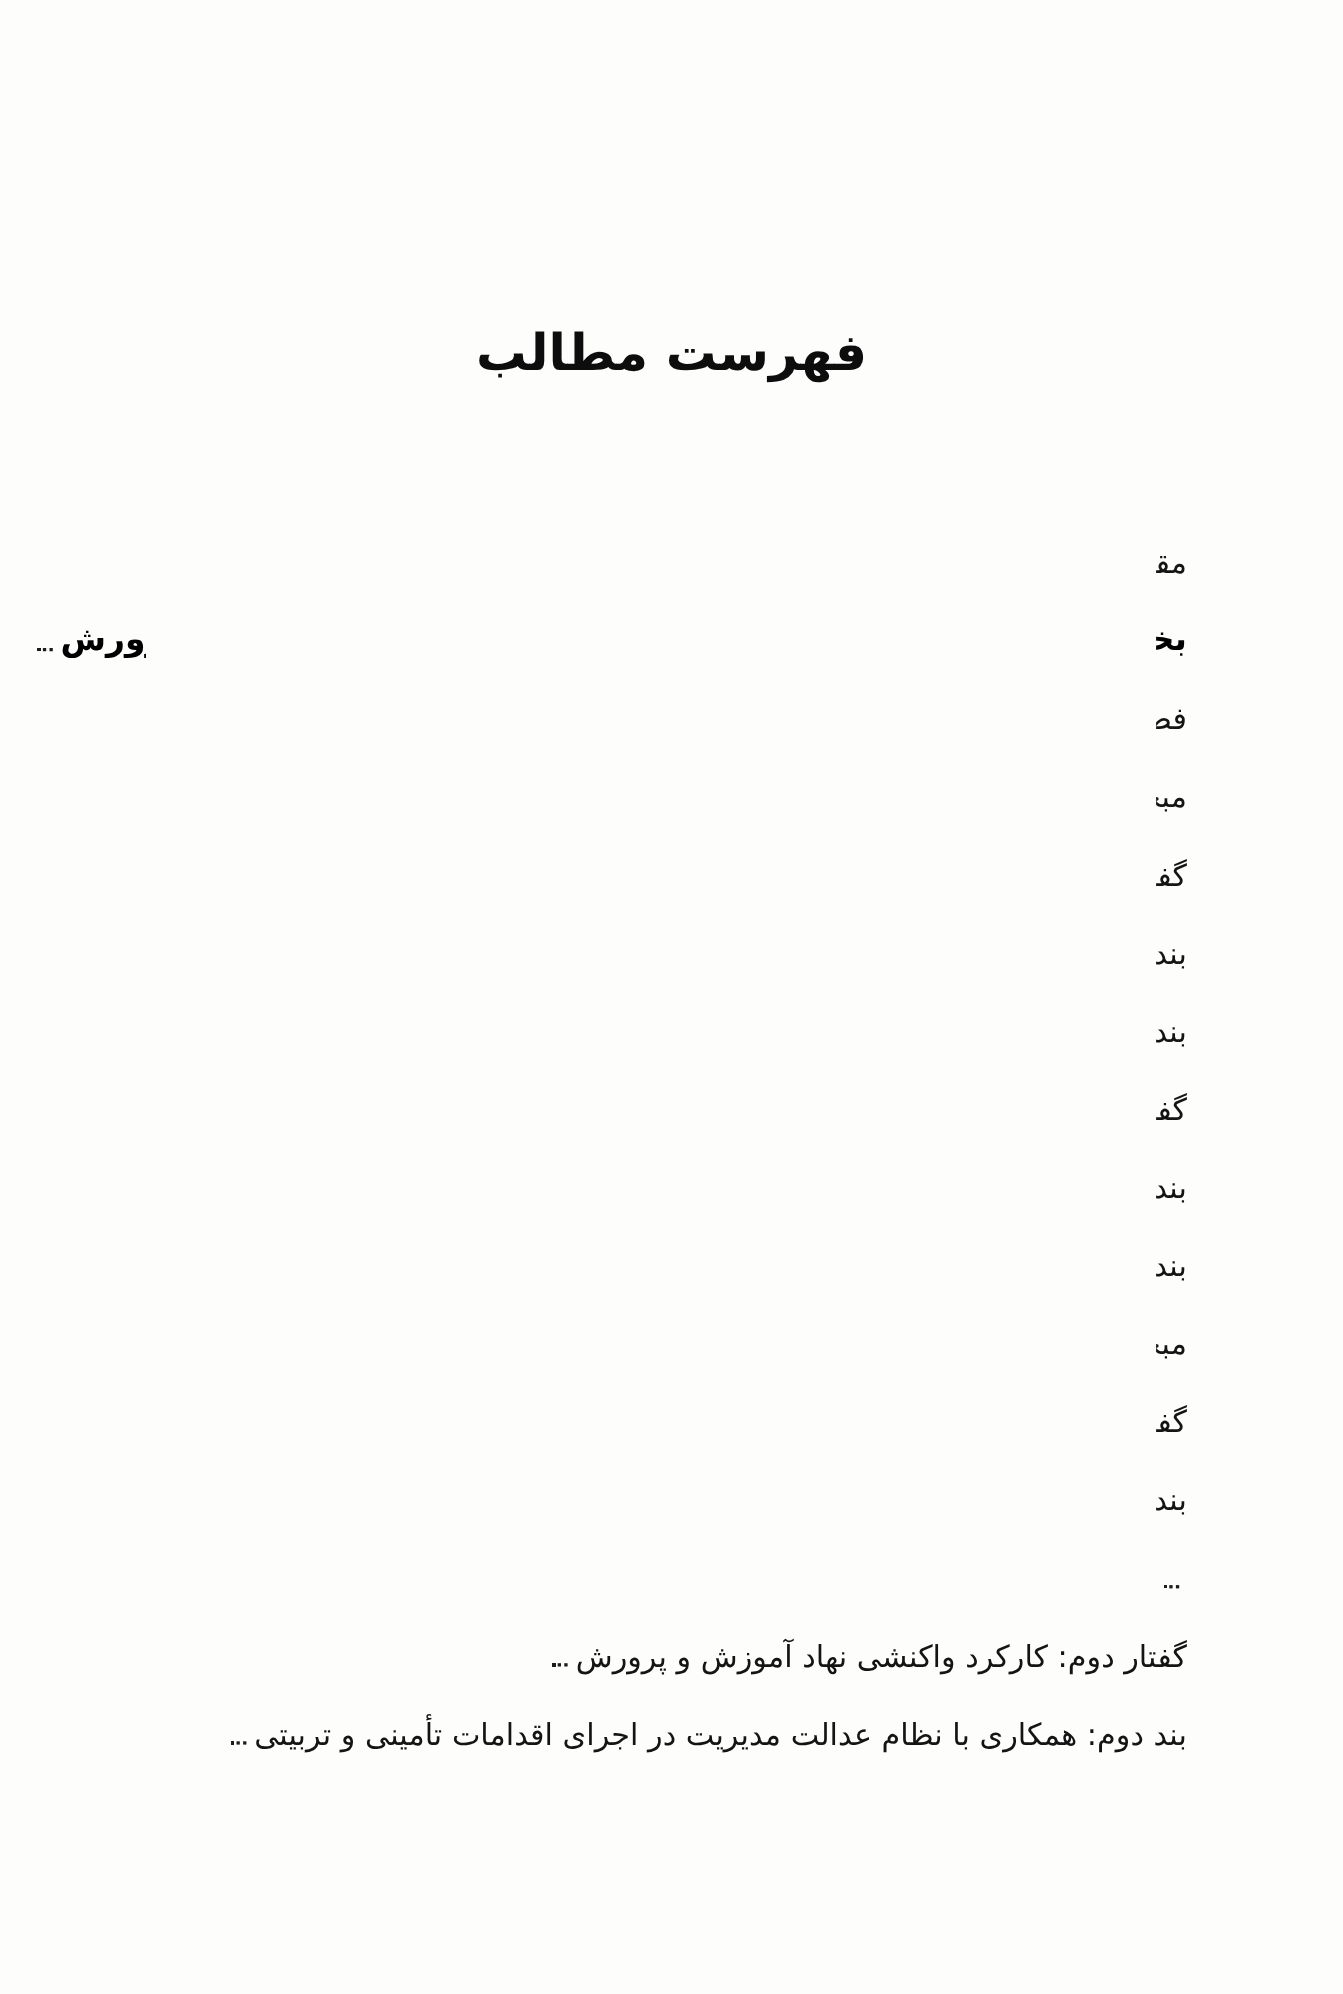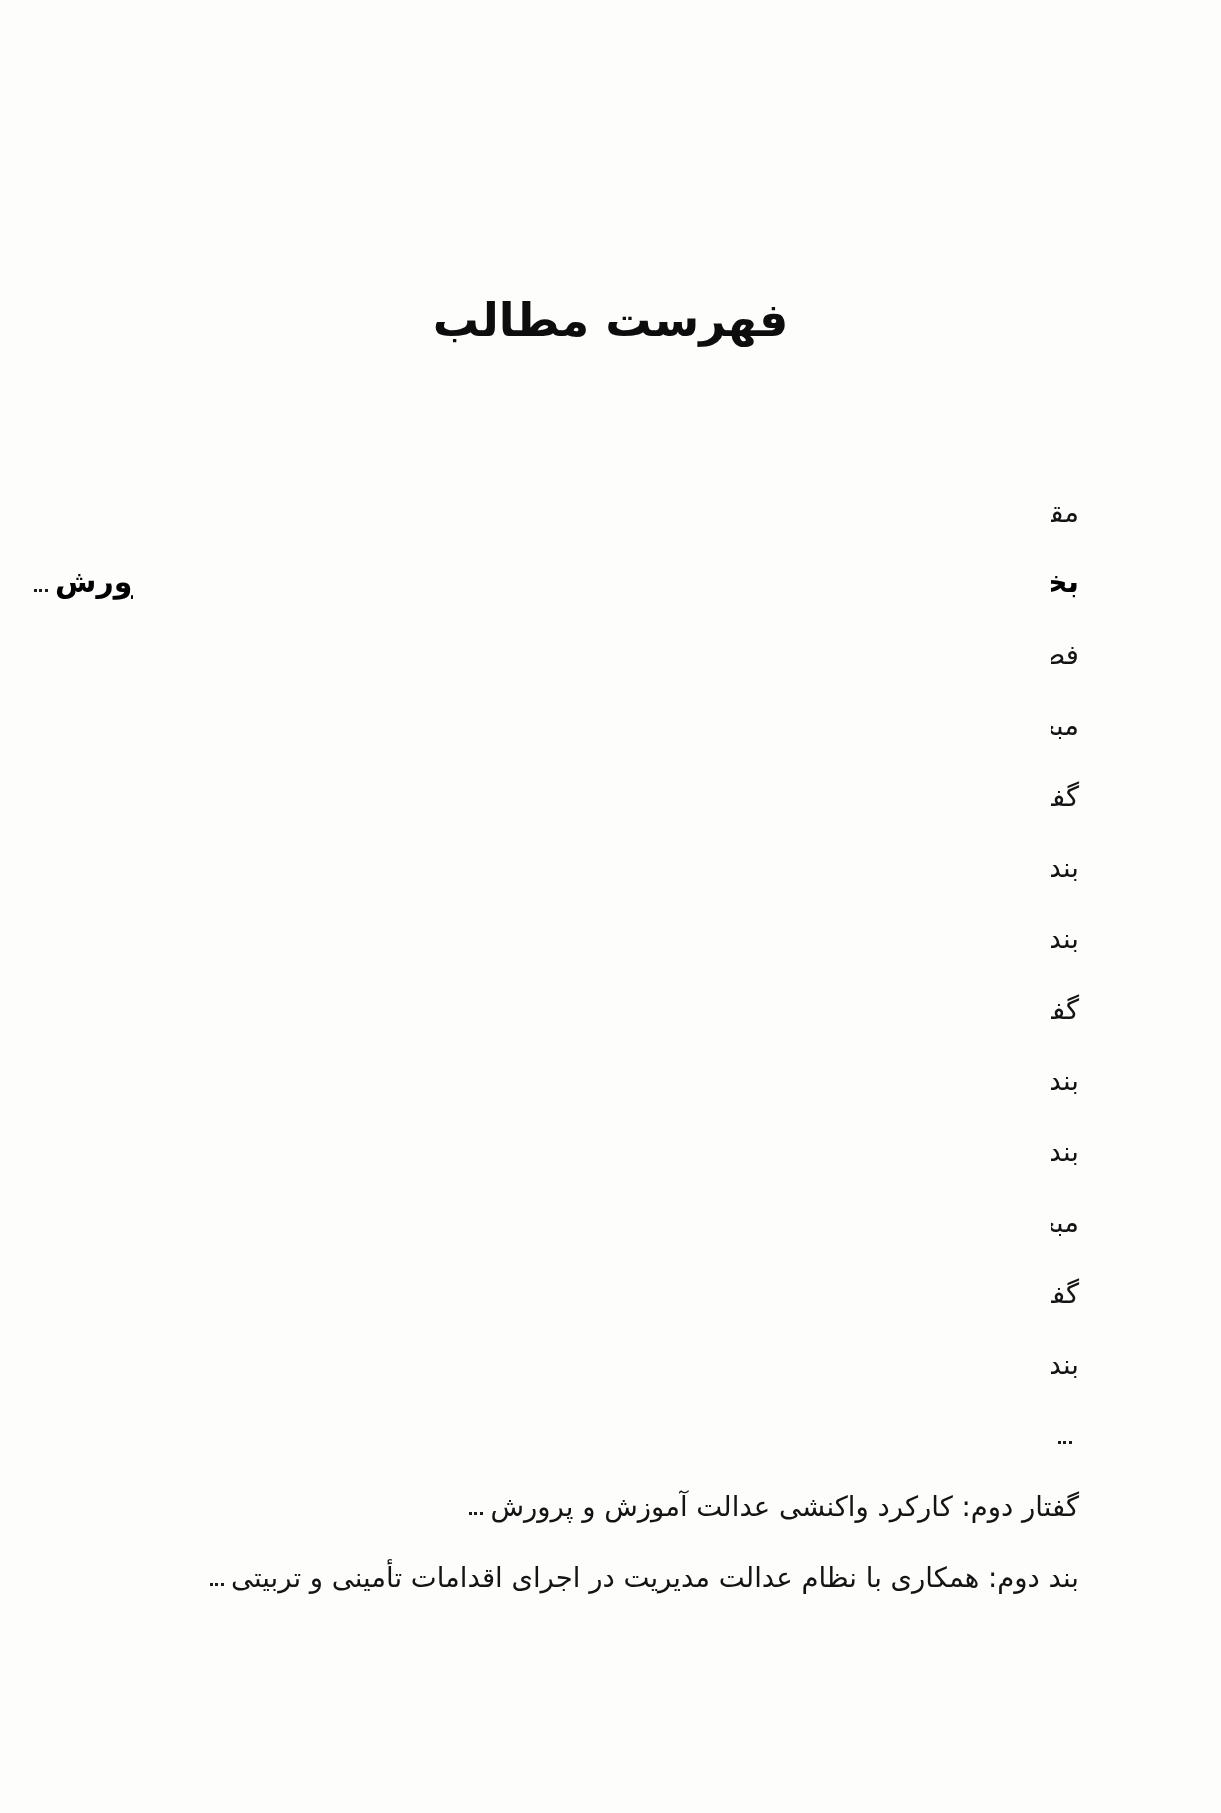--- a/index.html
+++ b/index.html
@@ -175,21 +175,21 @@
       <div class="row">
         <span class="label">بند اول: ارتقاء سطح منحرف</span>
         <span class="leader"></span>
         <span class="page">۳۰</span>
       </div>
       <div class="row">
         <span class="leader"></span>
         <span class="page">۳۲</span>
       </div>
       <div class="row">
-        <span class="label">گفتار دوم: کارکرد واکنشی عدالت آموزش و پرورش</span>
+        <span class="label">گفتار دوم: کارکرد واکنشی نهاد آموزش و پرورش</span>
         <span class="leader"></span>
         <span class="page">۳۴</span>
       </div>
       <div class="row">
         <span class="label">بند دوم: همکاری با نظام عدالت مدیریت در اجرای اقدامات تأمینی و تربیتی</span>
         <span class="leader"></span>
         <span class="page">۳۶</span>
       </div>
     </div>
 

